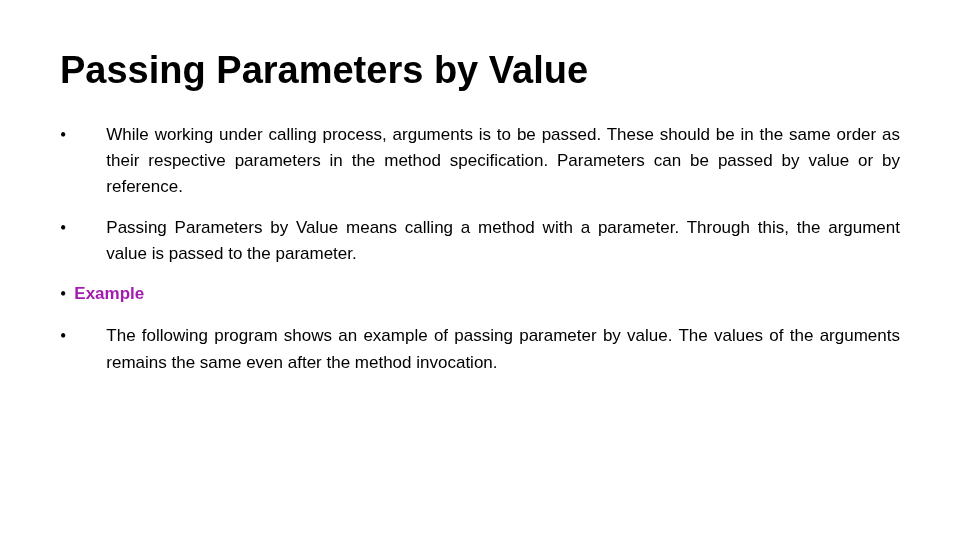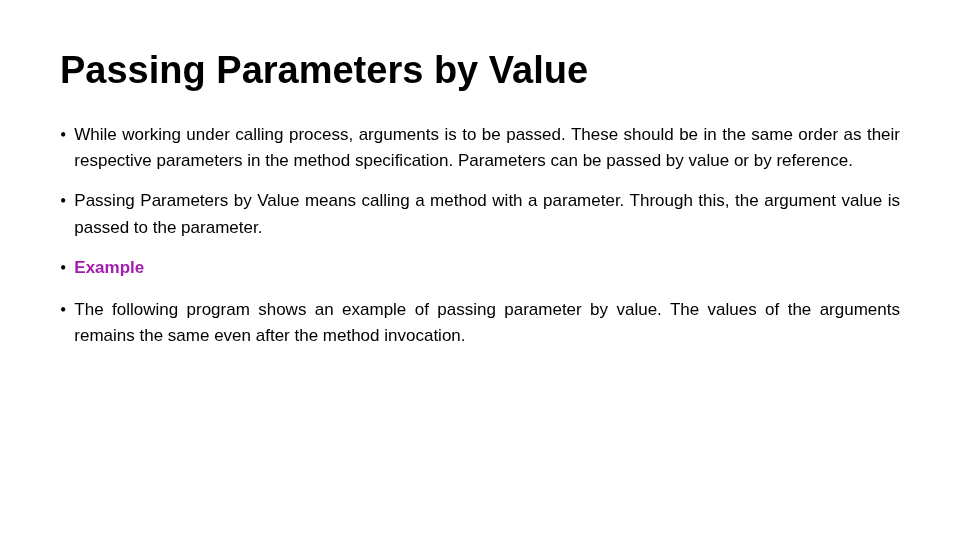--- a/index.html
+++ b/index.html
@@ -53,20 +53,21 @@
       flex-shrink: 0;
       margin-top: 0px;
     }
 
     .bullet-text {
       font-family: Arial, Helvetica, sans-serif;
       font-size: 17px;
       line-height: 1.55;
       color: #000000;
       text-align: justify;
+      margin-left: 32px;
     }
 
     .bullet-text-bold {
       font-family: Arial, Helvetica, sans-serif;
       font-size: 17px;
       line-height: 1.55;
       color: #a21caf;
       font-weight: bold;
     }
   </style>

